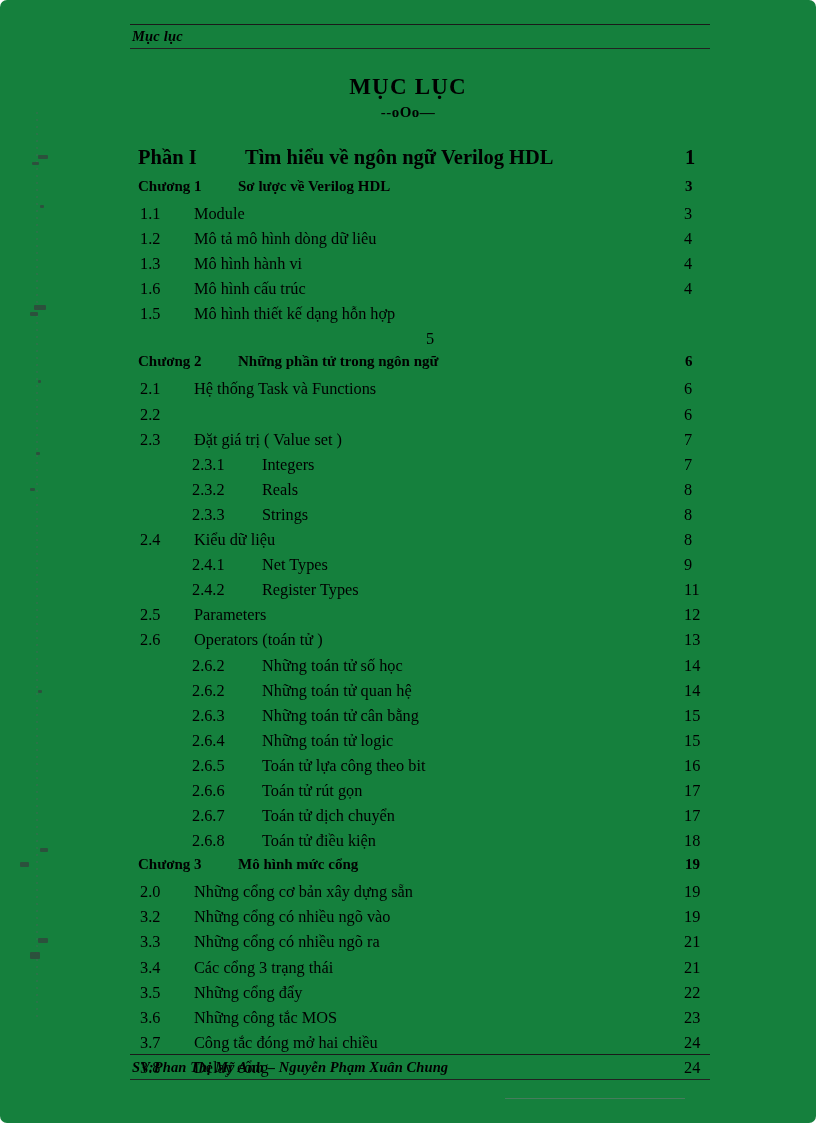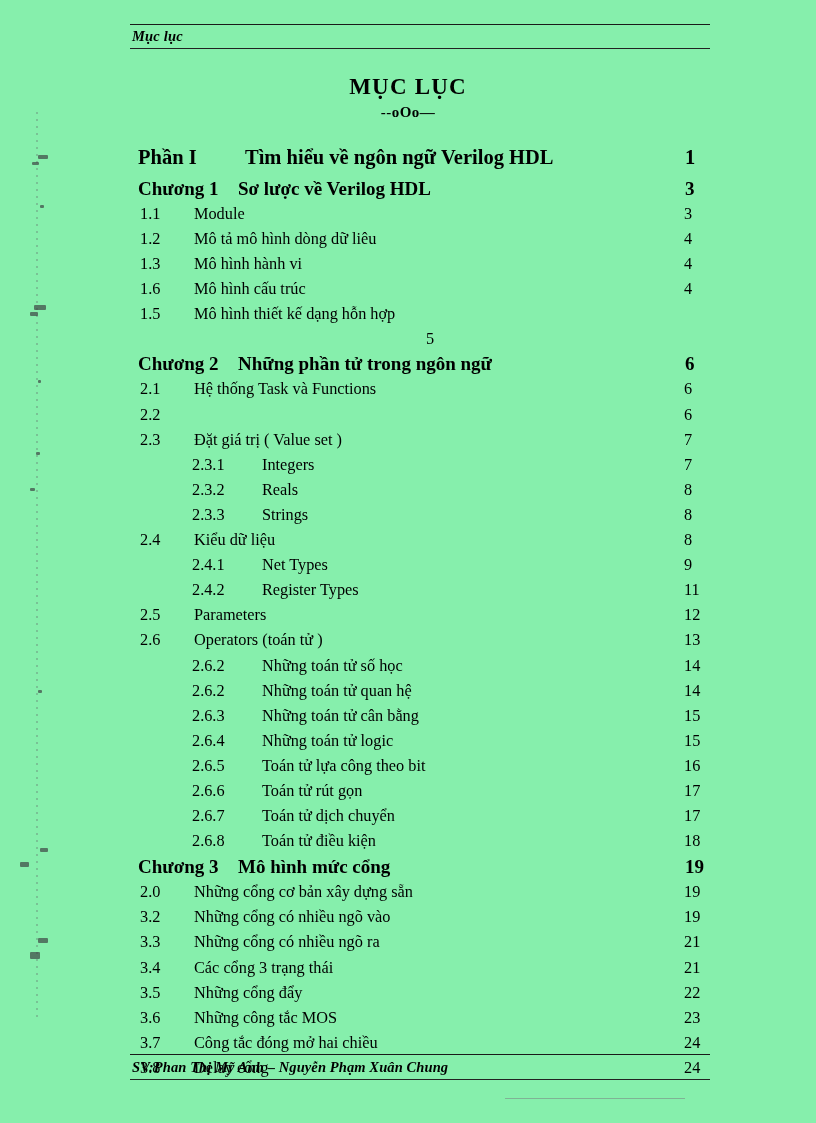--- a/index.html
+++ b/index.html
@@ -14,21 +14,22 @@
     font-family: "Liberation Serif", "DejaVu Serif", serif;
     color: #000000;
     overflow: hidden;
   }
 
   .page {
     position: absolute;
     left: 0; top: 0;
     width: 816px;
     height: 1123px;
-    background: #86efac;
+    background: #15803d;
+    border-radius: 7px;
   }
 
   
   .scan-edge {
     position: absolute;
     left: 36px;
     top: 112px;
     width: 2px;
     height: 905px;
     background: repeating-linear-gradient(
@@ -131,21 +132,21 @@
     font-size: 20.5px;
   }
   .row.part .num { left: 8px; top: -2px; }
   .row.part .txt { left: 115px; top: -2px; text-align: center; }
   .row.part .pg  { left: 555px; top: -2px; }
 
   
   .row.chapter {
     height: 26px;
     font-weight: bold;
-    font-size: 19px;
+    font-size: 15px;
   }
   .row.chapter .num { left: 8px; }
   .row.chapter .txt { left: 108px; }
   .row.chapter .pg  { left: 555px; }
 
   
   .row.section { font-size: 16.3px; }
   .row.section .num { left: 10px; }
   .row.section .txt { left: 64px; }
 

